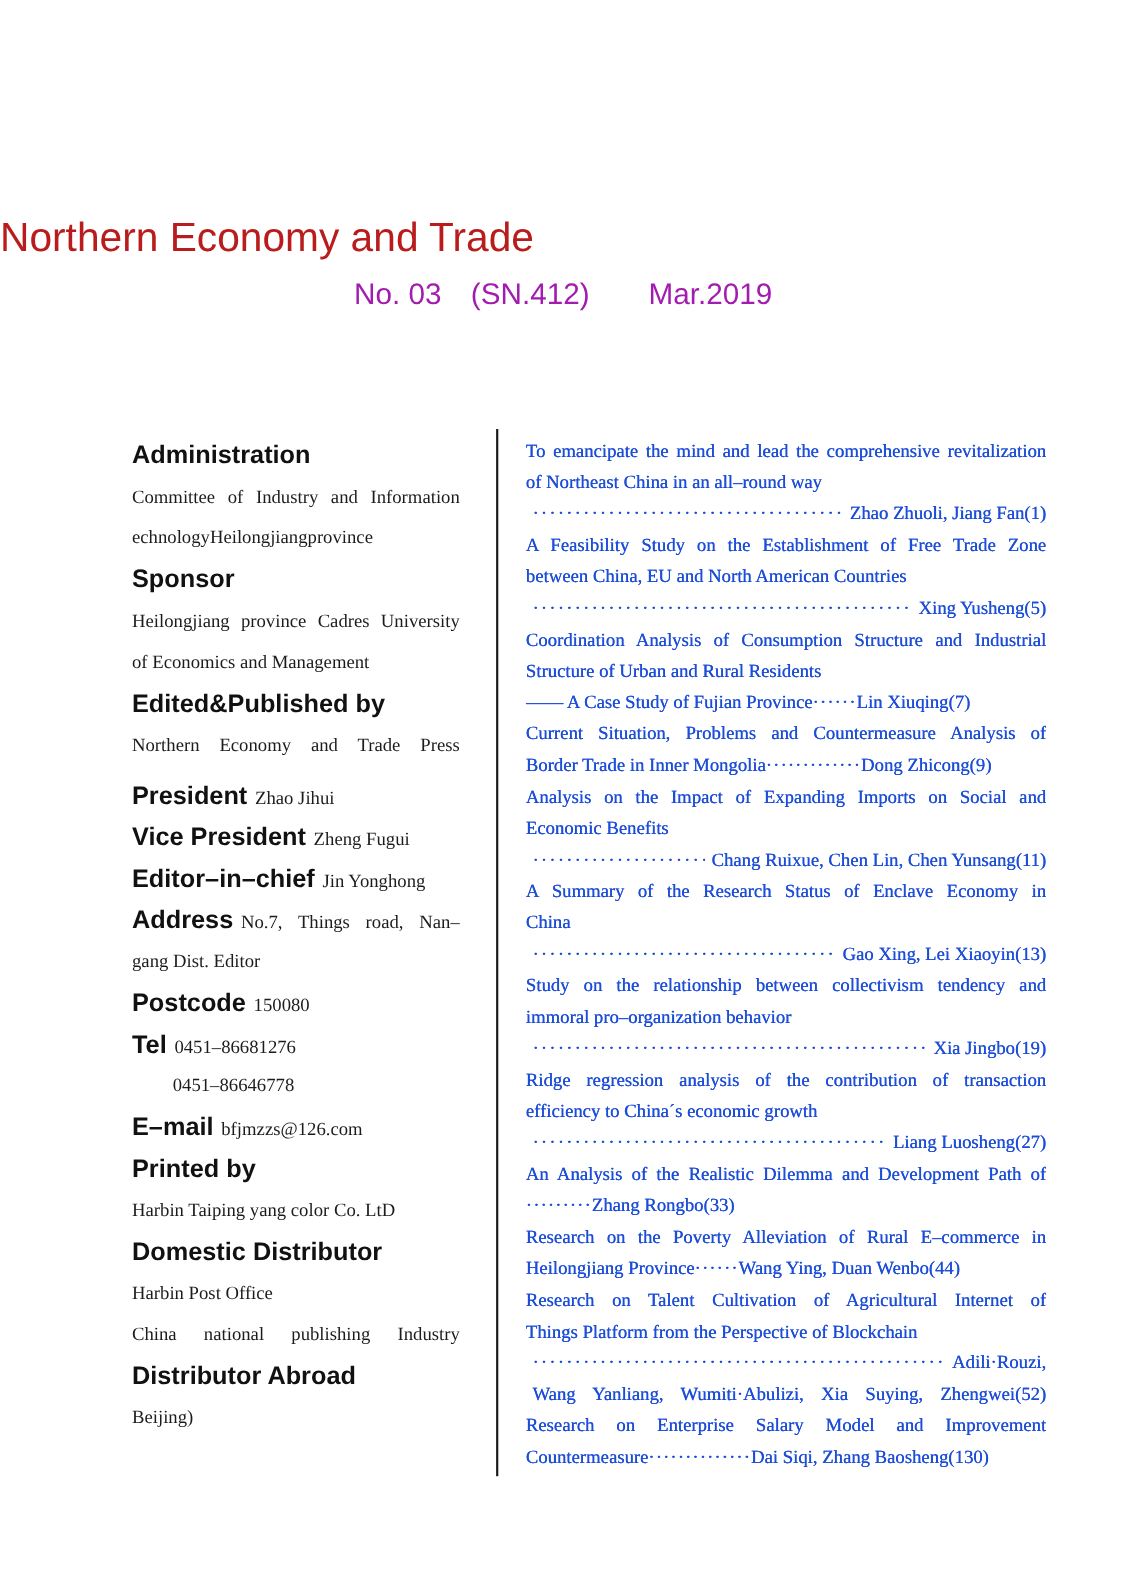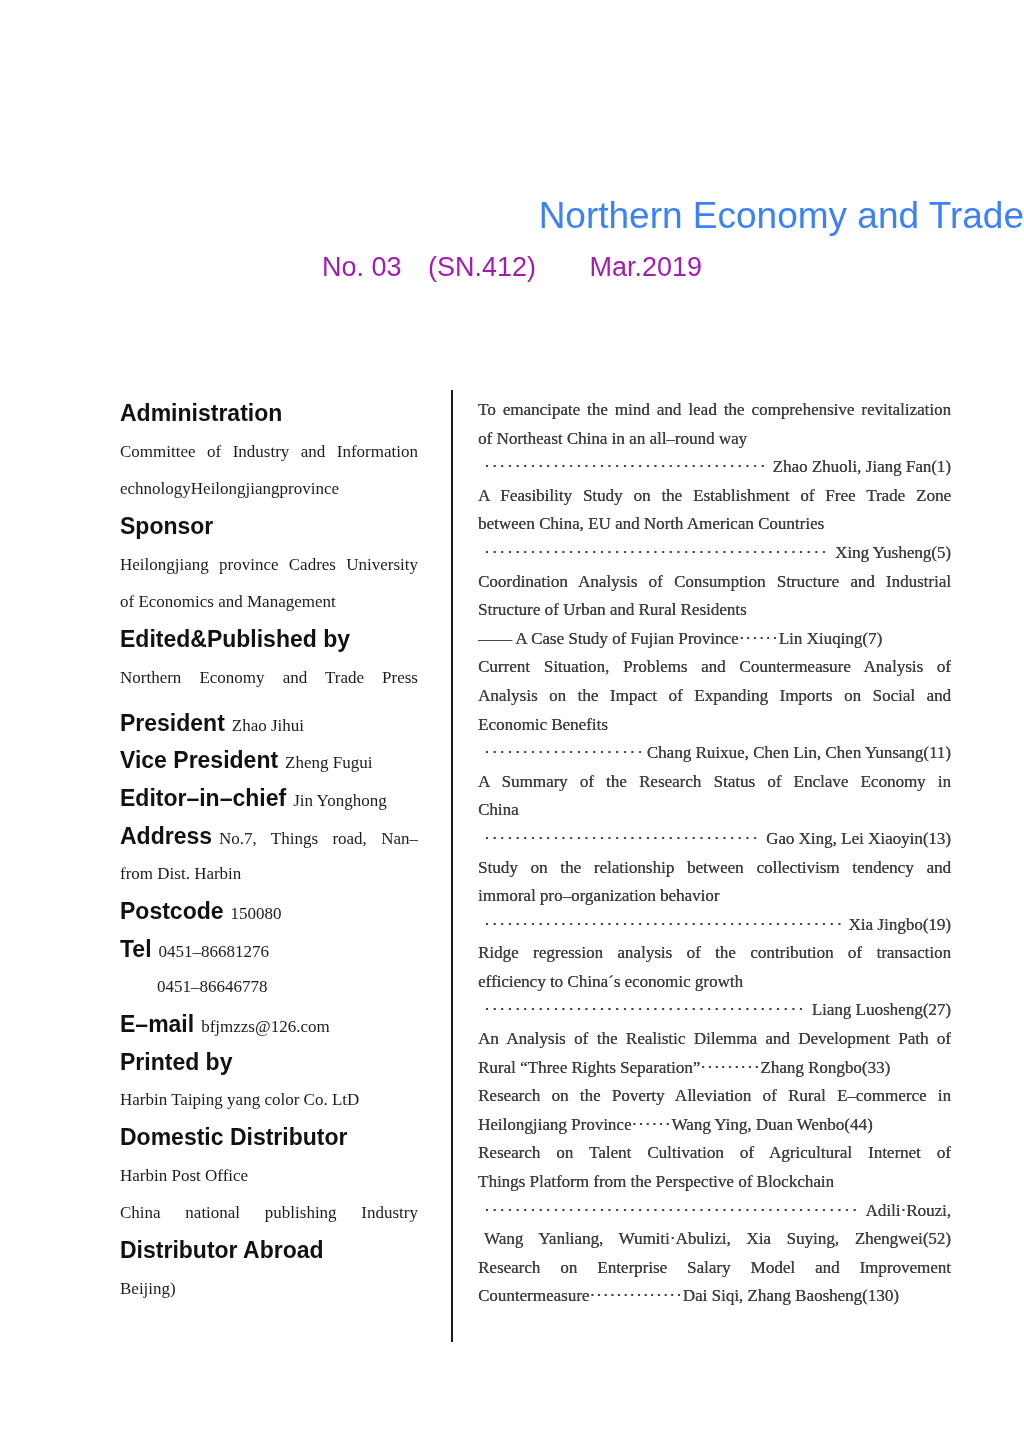--- a/index.html
+++ b/index.html
@@ -1,40 +1,40 @@
 <!DOCTYPE html>
 <html><head>
 <meta charset="utf-8">
 <style>
   html,body{margin:0;padding:0;background:#ffffff;}
   .page{position:relative;width:1024px;height:1448px;background:#ffffff;color:#1c1c1c;overflow:hidden;}
 
   
-  .hdr-title{position:absolute;top:170px;left:0;right:0;text-align:right;
-    font-family:"Liberation Sans",sans-serif;font-size:37px;font-weight:400;color:#3b82f6;letter-spacing:0;}
+  .hdr-title{position:absolute;top:170px;left:0;right:0;text-align:left;
+    font-family:"Liberation Sans",sans-serif;font-size:37px;font-weight:400;color:#b91c1c;letter-spacing:0;}
   .hdr-issue{position:absolute;top:252px;left:0;right:0;text-align:center;
     font-family:"Liberation Sans",sans-serif;font-size:27px;font-weight:400;color:#a21caf;}
   .hdr-issue .sn{margin-left:19px;}
   .hdr-issue .dt{margin-left:46px;}
 
   
   .divider{position:absolute;left:451px;top:390px;width:2px;height:952px;background:#1b1b1b;}
 
   
   .mast{position:absolute;left:120px;top:395px;width:298px;
     font-family:"Liberation Serif",serif;font-size:17px;color:#1c1c1c;}
   .mast .ln{height:37.7px;line-height:37.7px;overflow:hidden;white-space:nowrap;}
   .mast .mj{white-space:normal;text-align:justify;text-align-last:justify;}
   .mast .lb{font-family:"Liberation Sans",sans-serif;font-weight:700;font-size:23px;margin-right:7px;color:#111;}
   .mast .ind{padding-left:37px;}
   .mast .gap{margin-top:8px;}
 
   
   .toc{position:absolute;left:478px;top:396px;width:473px;
-    font-family:"Liberation Serif",serif;font-size:17px;color:#404040;
+    font-family:"Liberation Serif",serif;font-size:17px;color:#1d4ed8;
     text-shadow:0.25px 0 currentColor;}
   .toc .tl{height:28.6px;line-height:28.6px;overflow:hidden;}
   .toc .tj{text-align:justify;text-align-last:justify;}
   .toc .ti{padding-left:6px;}
   .toc .td{display:flex;}
   .toc .td .dots{flex:1 1 auto;overflow:hidden;white-space:nowrap;letter-spacing:2px;padding-left:6px;}
   .toc .td .tt{white-space:nowrap;padding-left:6px;}
   .toc .tp{display:flex;justify-content:flex-start;}
   .toc .tp span{white-space:nowrap;}
   .toc .tp .dots{letter-spacing:1px;}
@@ -57,21 +57,21 @@
     <div class="ln"><span>echnologyHeilongjiangprovince</span></div>
     <div class="ln"><span class="lb">Sponsor</span></div>
     <div class="ln mj"><span>Heilongjiang province Cadres University</span></div>
     <div class="ln"><span>of Economics and Management</span></div>
     <div class="ln"><span class="lb">Edited&amp;Published by</span></div>
     <div class="ln mj"><span>Northern Economy and Trade Press</span></div>
     <div class="ln gap"><span class="lb">President</span><span>Zhao Jihui</span></div>
     <div class="ln"><span class="lb">Vice President</span><span>Zheng Fugui</span></div>
     <div class="ln"><span class="lb">Editor–in–chief</span><span>Jin Yonghong</span></div>
     <div class="ln mj"><span class="lb">Address</span><span>No.7, Things road, Nan–</span></div>
-    <div class="ln"><span>from Dist. Harbin</span></div>
+    <div class="ln"><span>gang Dist. Editor</span></div>
     <div class="ln"><span class="lb">Postcode</span><span>150080</span></div>
     <div class="ln"><span class="lb">Tel</span><span>0451–86681276</span></div>
     <div class="ln ind"><span>0451–86646778</span></div>
     <div class="ln"><span class="lb">E–mail</span><span>bfjmzzs@126.com</span></div>
     <div class="ln"><span class="lb">Printed by</span></div>
     <div class="ln"><span>Harbin Taiping yang color Co. LtD</span></div>
     <div class="ln"><span class="lb">Domestic Distributor</span></div>
     <div class="ln"><span>Harbin Post Office</span></div>
     <div class="ln mj"><span>China national publishing Industry</span></div>
     <div class="ln"><span class="lb">Distributor Abroad</span></div>
@@ -94,20 +94,25 @@
         <span class="tt">Xing Yusheng(5)</span>
       </div>
     <div class="tl tj"><span>Coordination Analysis of Consumption Structure and Industrial</span></div>
     <div class="tl"><span>Structure of Urban and Rural Residents</span></div>
     <div class="tl tp">
         <span>—— A Case Study of Fujian Province</span>
         <span class="dots">······</span>
         <span>Lin Xiuqing(7)</span>
       </div>
     <div class="tl tj"><span>Current Situation, Problems and Countermeasure Analysis of</span></div>
+    <div class="tl tp">
+        <span>Border Trade in Inner Mongolia</span>
+        <span class="dots">·············</span>
+        <span>Dong Zhicong(9)</span>
+      </div>
     <div class="tl tj"><span>Analysis on the Impact of Expanding Imports on Social and</span></div>
     <div class="tl"><span>Economic Benefits</span></div>
     <div class="tl td">
         <span class="dots">························································································</span>
         <span class="tt">Chang Ruixue, Chen Lin, Chen Yunsang(11)</span>
       </div>
     <div class="tl tj"><span>A Summary of the Research Status of Enclave Economy in</span></div>
     <div class="tl"><span>China</span></div>
     <div class="tl td">
         <span class="dots">························································································</span>
@@ -120,21 +125,20 @@
         <span class="tt">Xia Jingbo(19)</span>
       </div>
     <div class="tl tj"><span>Ridge regression analysis of the contribution of transaction</span></div>
     <div class="tl"><span>efficiency to China´s economic growth</span></div>
     <div class="tl td">
         <span class="dots">························································································</span>
         <span class="tt">Liang Luosheng(27)</span>
       </div>
     <div class="tl tj"><span>An Analysis of the Realistic Dilemma and Development Path of</span></div>
     <div class="tl tp">
-        <span>Rural “Three Rights Separation”</span>
         <span class="dots">·········</span>
         <span>Zhang Rongbo(33)</span>
       </div>
     <div class="tl tj"><span>Research on the Poverty Alleviation of Rural E–commerce in</span></div>
     <div class="tl tp">
         <span>Heilongjiang Province</span>
         <span class="dots">······</span>
         <span>Wang Ying, Duan Wenbo(44)</span>
       </div>
     <div class="tl tj"><span>Research on Talent Cultivation of Agricultural Internet of</span></div>

